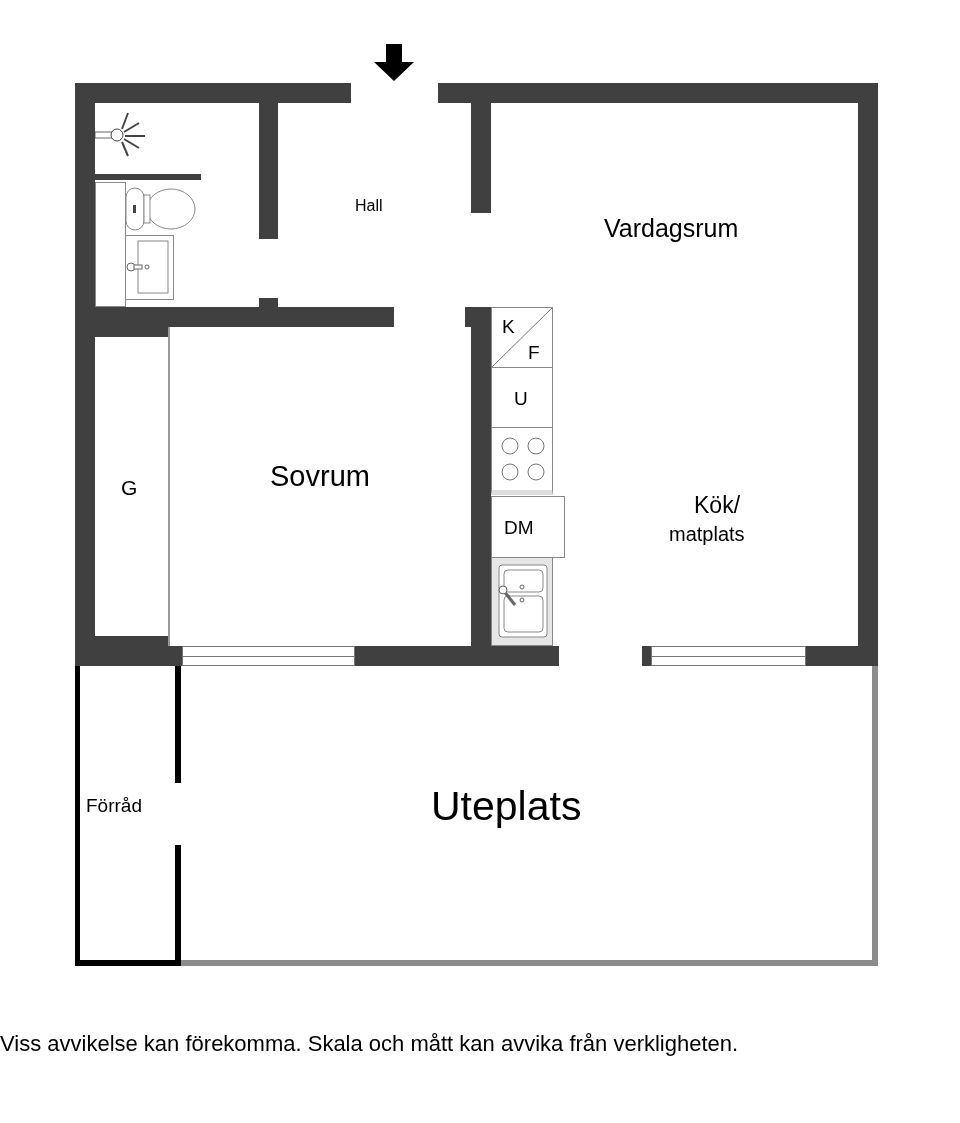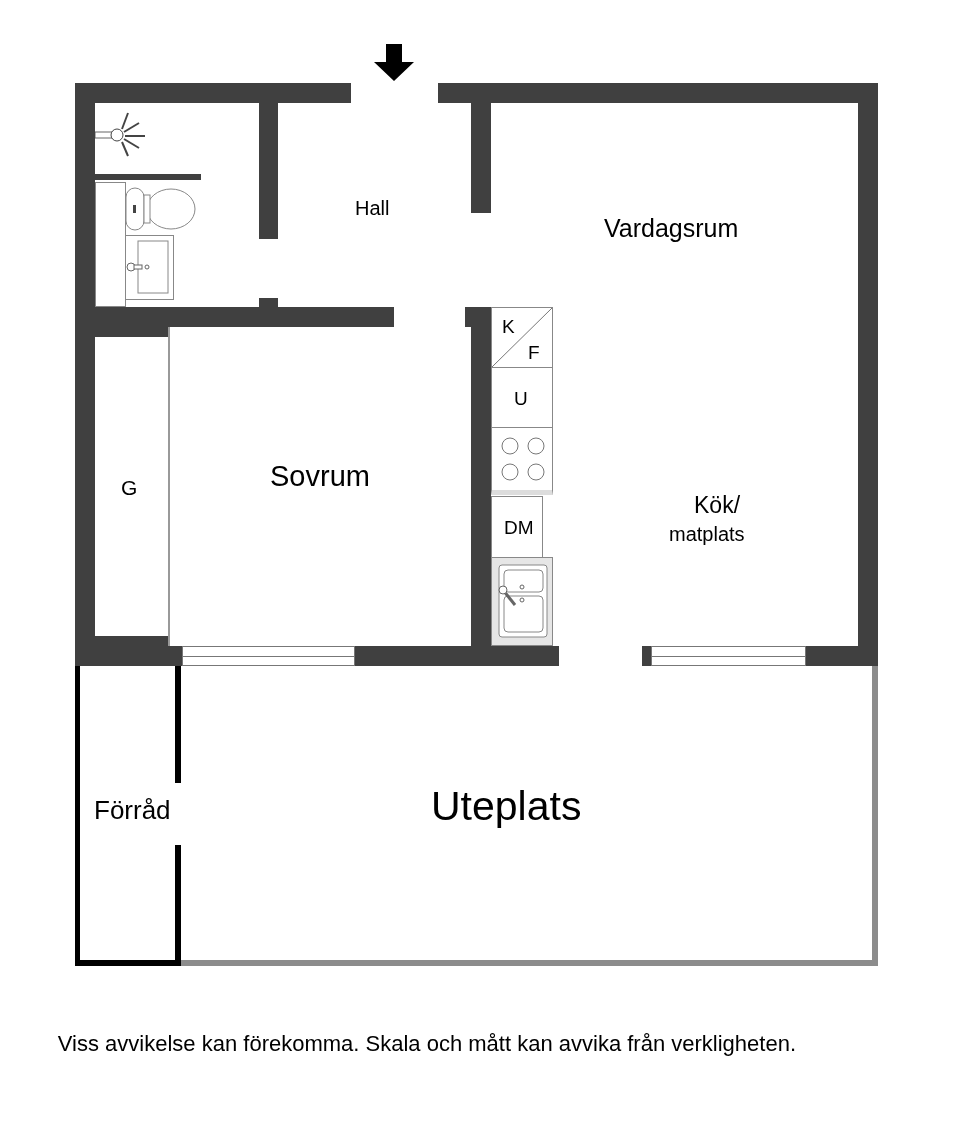--- a/index.html
+++ b/index.html
@@ -83,21 +83,21 @@
     <span class="fixtxt" style="left:22px;top:20px">U</span>
   </div>
   <div class="fix" style="left:491px;top:427px;width:62px;height:68px;border-bottom:5px solid #ddd">
     <svg style="position:absolute;left:6px;top:6px" width="50" height="50">
       <circle cx="12" cy="12" r="8" fill="#fff" stroke="#777"></circle>
       <circle cx="38" cy="12" r="8" fill="#fff" stroke="#777"></circle>
       <circle cx="12" cy="38" r="8" fill="#fff" stroke="#777"></circle>
       <circle cx="38" cy="38" r="8" fill="#fff" stroke="#777"></circle>
     </svg>
   </div>
-  <div class="fix" style="left:491px;top:496px;width:52px;height:62px">
+  <div class="fix" style="left:491px;top:496px;width:74px;height:62px">
     <span class="fixtxt" style="left:12px;top:20px">DM</span>
   </div>
   <div class="fix" style="left:491px;top:557px;width:62px;height:89px;background:#e6e6e6">
     <svg style="position:absolute;left:4px;top:5px" width="54" height="78">
       <rect x="3" y="2" width="48" height="72" rx="3" fill="#fff" stroke="#888"></rect>
       <rect x="8" y="7" width="39" height="22" rx="4" fill="#fff" stroke="#888"></rect>
       <rect x="8" y="33" width="39" height="36" rx="4" fill="#fff" stroke="#888"></rect>
       <circle cx="26" cy="24" r="2" fill="#fff" stroke="#666"></circle>
       <circle cx="26" cy="37" r="2" fill="#fff" stroke="#666"></circle>
       <line x1="7" y1="27" x2="19" y2="42" stroke="#666" stroke-width="3"></line>
@@ -105,23 +105,23 @@
     </svg>
   </div>
 
   <div class="bw" style="left:75px;top:666px;width:5px;height:300px"></div>
   <div class="bw" style="left:175px;top:666px;width:6px;height:117px"></div>
   <div class="bw" style="left:175px;top:845px;width:6px;height:121px"></div>
   <div class="bw" style="left:75px;top:960px;width:106px;height:6px"></div>
   <div class="gw" style="left:181px;top:960px;width:697px;height:6px"></div>
   <div class="gw" style="left:872px;top:666px;width:6px;height:300px"></div>
 
-  <span class="lbl" style="left:355px;top:197px;font-size:20px">Hall</span>
+  <span class="lbl" style="left:355px;top:197px;font-size:16px">Hall</span>
   <span class="lbl" style="left:604px;top:214px;font-size:25px">Vardagsrum</span>
   <span class="lbl" style="left:270px;top:460px;font-size:29px">Sovrum</span>
   <span class="lbl" style="left:121px;top:476px;font-size:21px">G</span>
   <span class="lbl" style="left:694px;top:492px;font-size:23px">Kök/</span>
   <span class="lbl" style="left:669px;top:523px;font-size:20px">matplats</span>
   <span class="lbl" style="left:431px;top:783px;font-size:41px">Uteplats</span>
-  <span class="lbl" style="left:94px;top:795px;font-size:26px">Förråd</span>
+  <span class="lbl" style="left:86px;top:795px;font-size:19px">Förråd</span>
 </div>
 
-<div class="lbl" style="left:0;width:796px;text-align:right;top:1031px;font-size:22px">Viss avvikelse kan förekomma. Skala och mått kan avvika från verkligheten.</div>
+<div class="lbl" style="left:0;width:796px;text-align:left;top:1031px;font-size:22px">Viss avvikelse kan förekomma. Skala och mått kan avvika från verkligheten.</div>
 
 </body></html>

